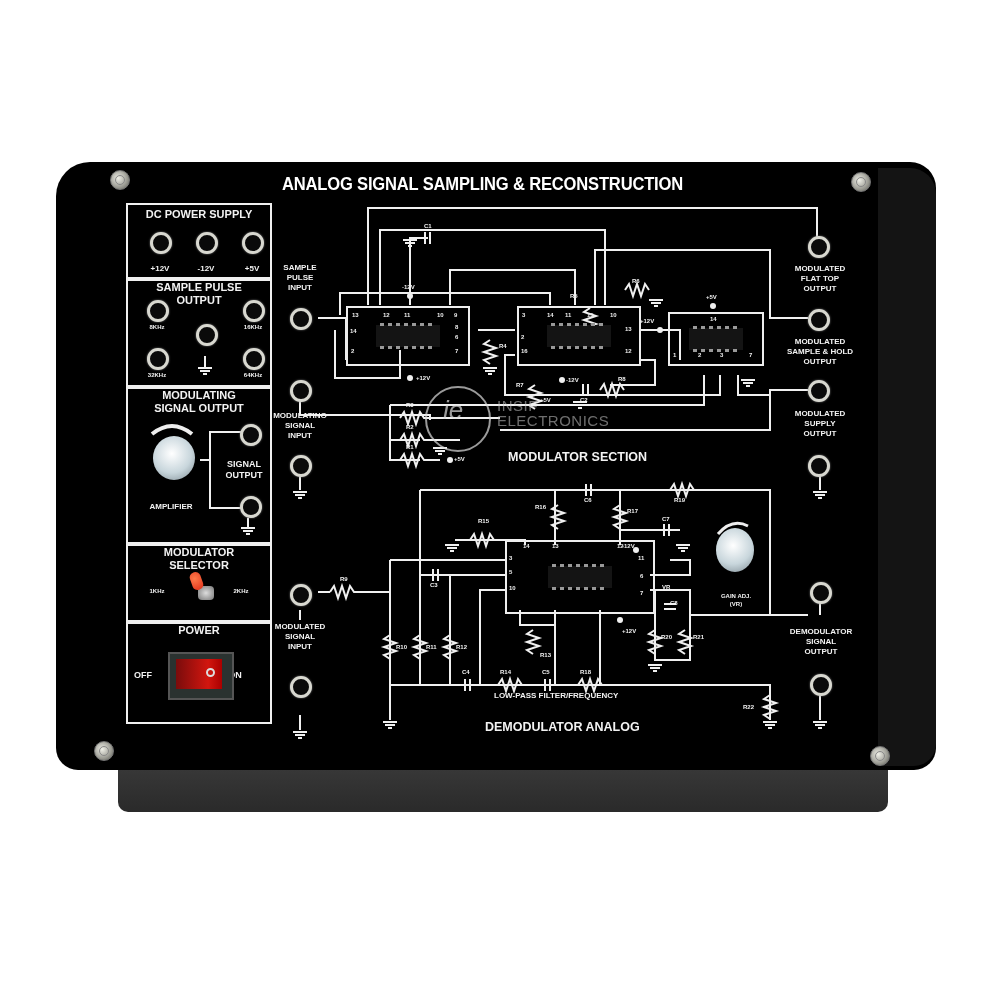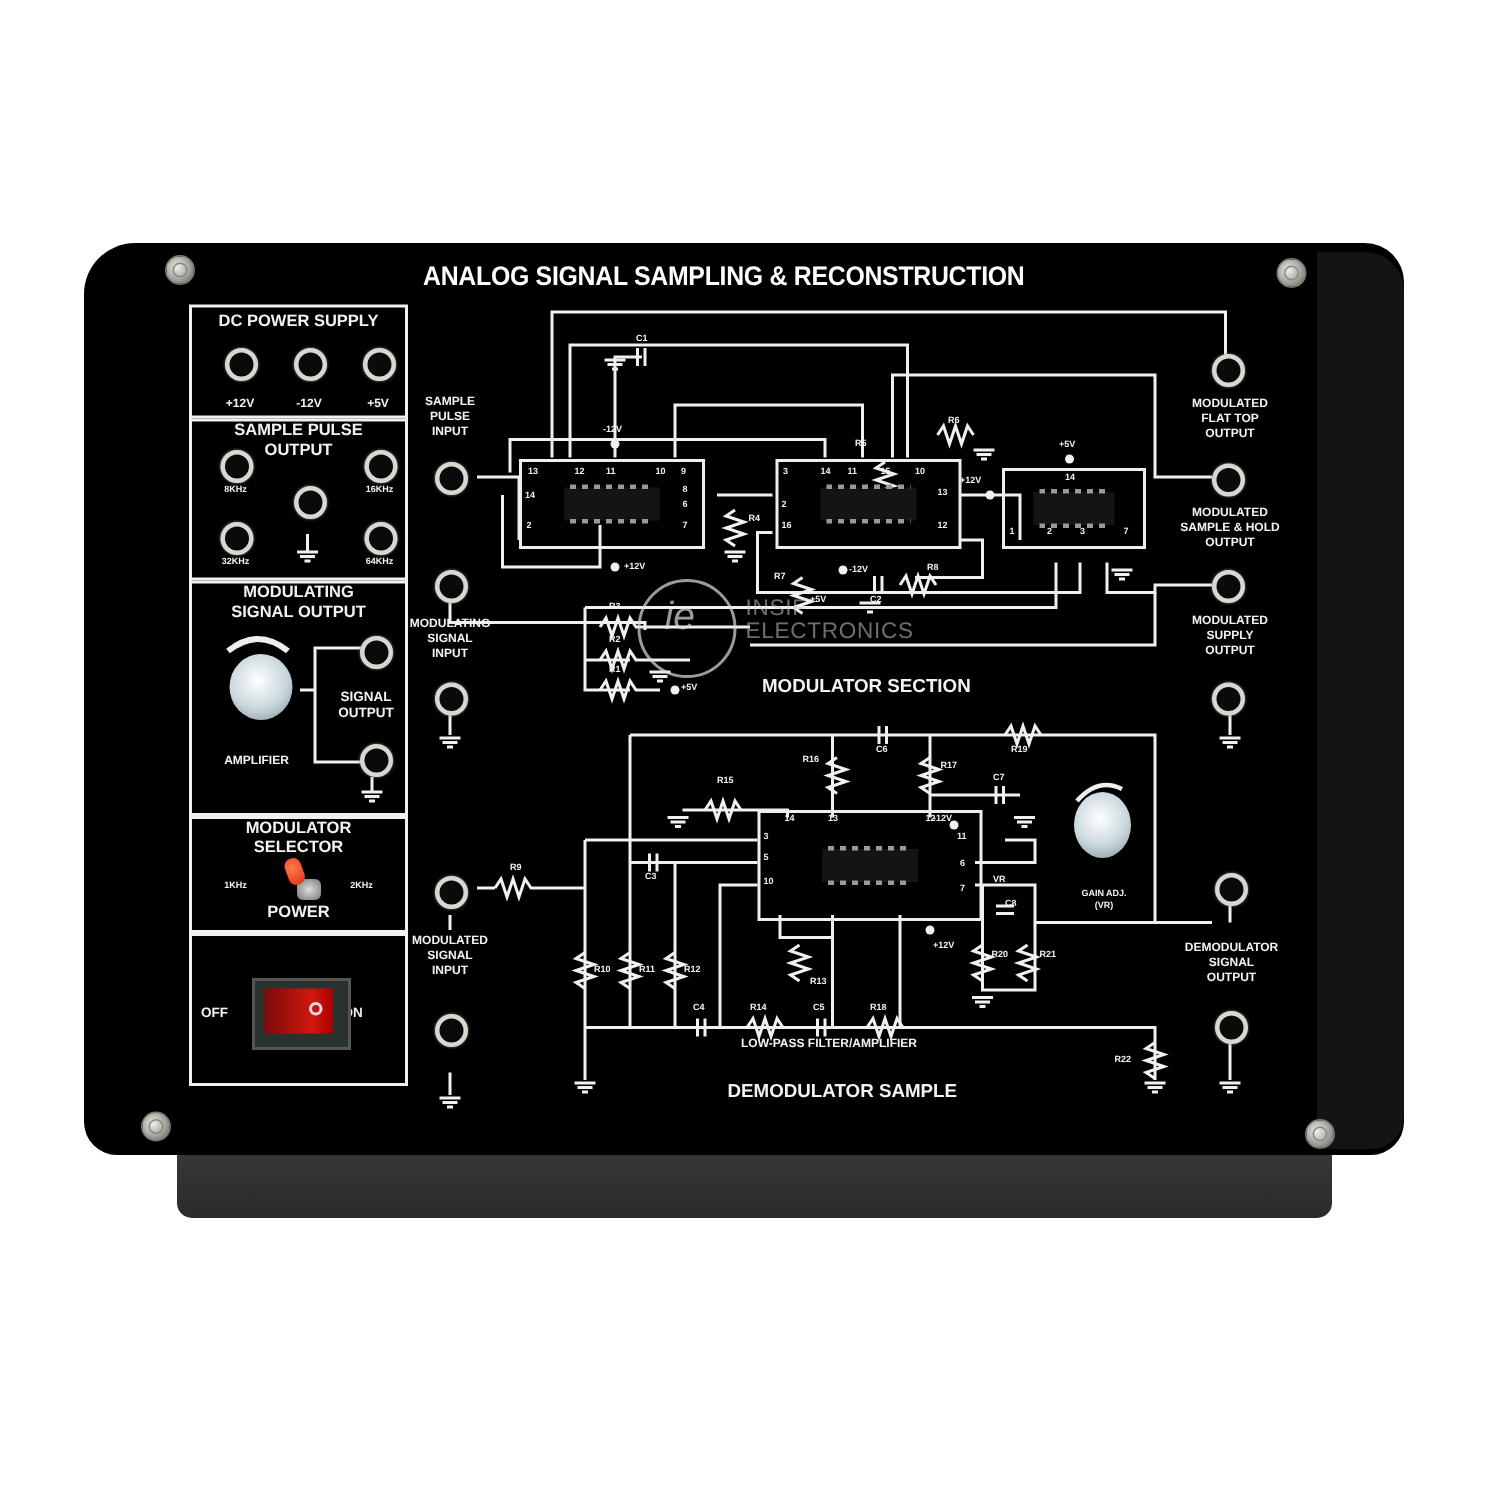--- a/index.html
+++ b/index.html
@@ -287,21 +287,21 @@
 <div class="lbl s9" style="left:218px;top:470px;width:52px">OUTPUT</div>
 <div class="socket" style="left:240px;top:496px"></div>
 
 <div class="lbl s11" style="left:132px;top:546px;width:134px">MODULATOR</div>
 <div class="lbl s11" style="left:132px;top:559px;width:134px">SELECTOR</div>
 <div class="lbl s6" style="left:142px;top:588px;width:30px">1KHz</div>
 <div class="lbl s6" style="left:226px;top:588px;width:30px">2KHz</div>
 <div class="toggle-base" style="left:198px;top:586px"></div>
 <div class="toggle-lever" style="left:191px;top:572px;transform:rotate(-20deg)"></div>
 
-<div class="lbl s11" style="left:132px;top:602px;width:134px">POWER</div>
+<div class="lbl s11" style="left:132px;top:624px;width:134px">POWER</div>
 <div class="lbl s9" style="left:128px;top:670px;width:30px">OFF</div>
 <div class="lbl s9" style="left:220px;top:670px;width:30px">ON</div>
 <div class="rocker">
   <div class="rocker-inner">
       <div class="rocker-dot"></div>
     </div>
 </div>
 
 <div class="lbl s8" style="left:272px;top:264px;width:56px">SAMPLE</div>
 <div class="lbl s8" style="left:272px;top:274px;width:56px">PULSE</div>
@@ -441,14 +441,14 @@
   </svg>
 <div class="lbl s6" style="left:708px;top:593px;width:56px">GAIN ADJ.</div>
 <div class="lbl s6" style="left:708px;top:601px;width:56px">(VR)</div>
 
 <div class="socket" style="left:810px;top:582px"></div>
 <div class="lbl s8" style="left:778px;top:628px;width:86px">DEMODULATOR</div>
 <div class="lbl s8" style="left:778px;top:638px;width:86px">SIGNAL</div>
 <div class="lbl s8" style="left:778px;top:648px;width:86px">OUTPUT</div>
 <div class="socket" style="left:810px;top:674px"></div>
 
-<div class="lbl s8" style="left:494px;top:692px">LOW-PASS FILTER/AMPLIFIER</div>
-<div class="lbl s12" style="left:485px;top:720px">DEMODULATOR SAMPLE</div>
+<div class="lbl s8" style="left:494px;top:692px">LOW-PASS FILTER/FREQUENCY</div>
+<div class="lbl s12" style="left:485px;top:720px">DEMODULATOR ANALOG</div>
 
 </body></html>

